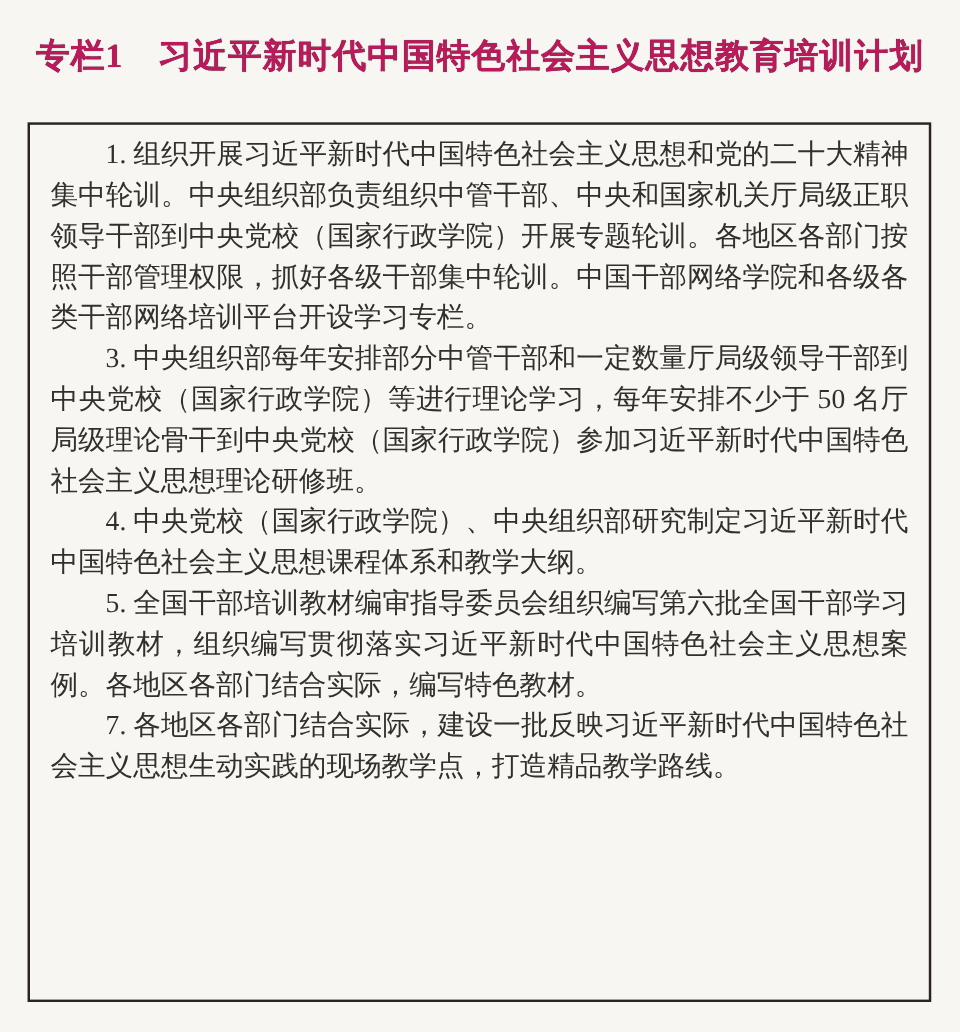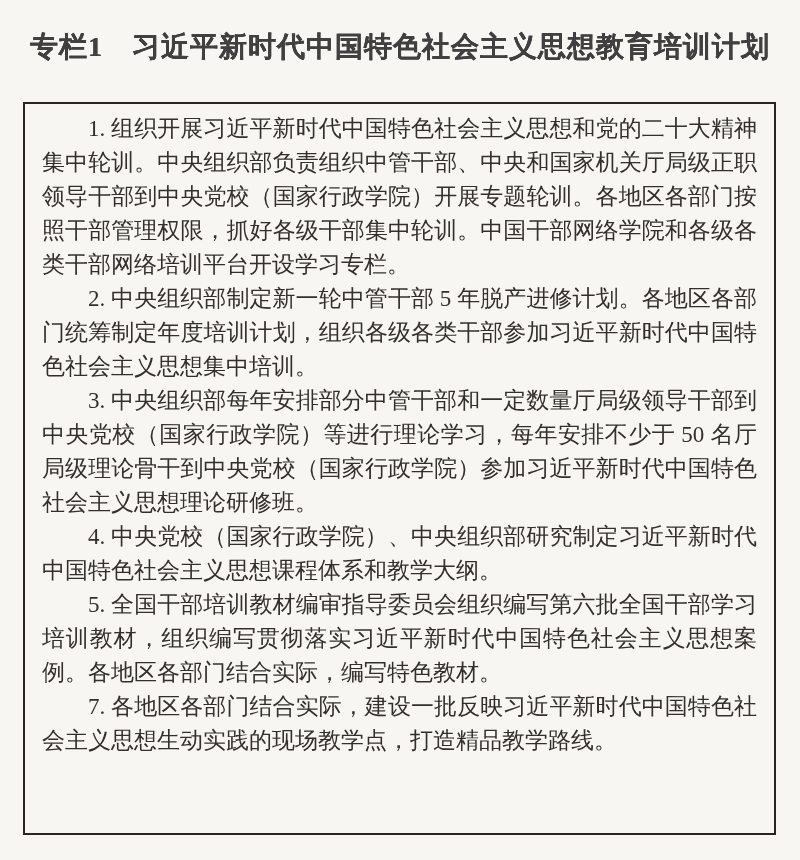--- a/index.html
+++ b/index.html
@@ -18,21 +18,21 @@
   .doc-title {
     margin: 0;
     position: absolute;
     top: 28px;
     left: 0;
     right: 0;
     text-align: center;
     font-size: 28px;
     font-weight: bold;
     letter-spacing: 1px;
-    color: #404040;
+    color: #be185d;
     white-space: nowrap;
     text-shadow: 0 0 0.6px #171411;
   }
   .plan-box {
     position: absolute;
     left: 23px;
     right: 24px;
     top: 102px;
     height: 733px;
     box-sizing: border-box;
@@ -57,18 +57,17 @@
     border: 1px solid rgba(40, 35, 30, 0.25);
   }
 </style>
 </head>
 <body>
 
 <h1 class="doc-title">专栏1　习近平新时代中国特色社会主义思想教育培训计划</h1>
 
 <div class="plan-box">
   <p>1. 组织开展习近平新时代中国特色社会主义思想和党的二十大精神集中轮训。中央组织部负责组织中管干部、中央和国家机关厅局级正职领导干部到中央党校（国家行政学院）开展专题轮训。各地区各部门按照干部管理权限，抓好各级干部集中轮训。中国干部网络学院和各级各类干部网络培训平台开设学习专栏。</p>
-  <p>2. 中央组织部制定新一轮中管干部 5 年脱产进修计划。各地区各部门统筹制定年度培训计划，组织各级各类干部参加习近平新时代中国特色社会主义思想集中培训。</p>
   <p>3. 中央组织部每年安排部分中管干部和一定数量厅局级领导干部到中央党校（国家行政学院）等进行理论学习，每年安排不少于 50 名厅局级理论骨干到中央党校（国家行政学院）参加习近平新时代中国特色社会主义思想理论研修班。</p>
   <p>4. 中央党校（国家行政学院）、中央组织部研究制定习近平新时代中国特色社会主义思想课程体系和教学大纲。</p>
   <p>5. 全国干部培训教材编审指导委员会组织编写第六批全国干部学习培训教材，组织编写贯彻落实习近平新时代中国特色社会主义思想案例。各地区各部门结合实际，编写特色教材。</p>
   <p>7. 各地区各部门结合实际，建设一批反映习近平新时代中国特色社会主义思想生动实践的现场教学点，打造精品教学路线。</p>
 </div>
 
 </body></html>

